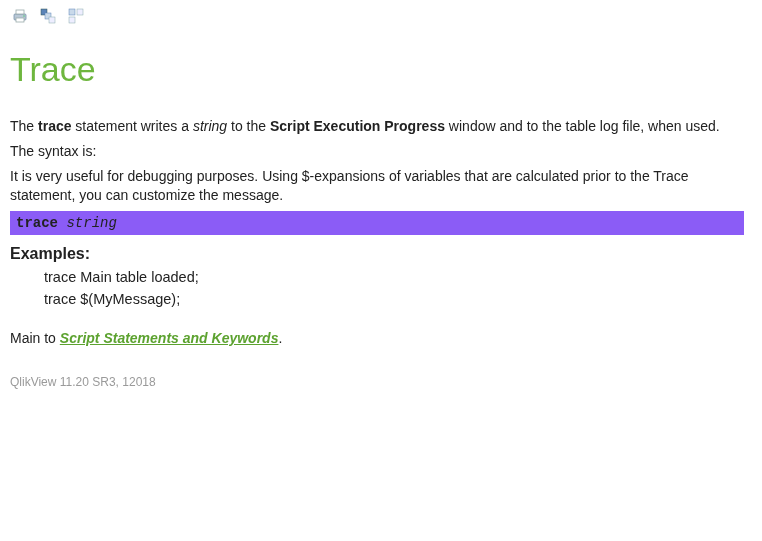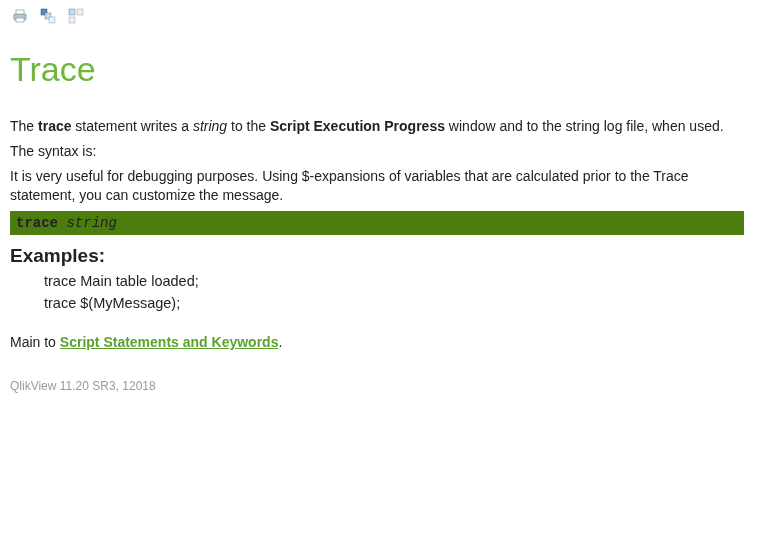--- a/index.html
+++ b/index.html
@@ -31,41 +31,42 @@
     margin: 18px 0 28px 0;
     font-family: Verdana, Geneva, sans-serif;
   }
   p {
     margin: 6px 0;
     line-height: 1.35;
   }
   .bold { font-weight: bold; }
   .italic { font-style: italic; }
   .syntax-box {
-    background: #4d7c0f;
+    background: #8b5cf6;
     font-family: "Courier New", monospace;
     padding: 4px 6px;
     margin: 6px 0 10px 0;
   }
   .syntax-box .kw { font-weight: bold; }
   .syntax-box .arg { font-style: italic; }
   h3.examples {
-    font-size: 19px;
+    font-size: 16px;
     margin: 10px 0 6px 0;
     font-weight: bold;
   }
   .code {
     font-family: Liberation Sans, sans-serif;
     margin: 6px 0 6px 34px;
     font-size: 14.5px;
   }
   .back-line { margin-top: 22px; }
   a.green-link {
     color: #5ca22f;
     font-weight: bold;
+    font-style: italic;
     text-decoration: underline;
   }
   .version {
     color: #9a9a9a;
     margin-top: 28px;
     font-size: 12px;
   }
 </style>
 </head>
 <body>
@@ -93,21 +94,21 @@
       <rect x="1" y="9" width="6" height="6" fill="#eef" stroke="#8aa" stroke-width="0.5"></rect>
     </svg>
   </span>
 </div>
 
 <div class="content">
 
   <h1 class="page-title">Trace</h1>
 
   <p>
-    <span>The </span><span class="bold">trace</span><span> statement writes a </span><span class="italic">string</span><span> to the </span><span class="bold">Script Execution Progress</span><span> window and to the string log file, when used.</span>
+    <span>The </span><span class="bold">trace</span><span> statement writes a </span><span class="italic">string</span><span> to the </span><span class="bold">Script Execution Progress</span><span> window and to the table log file, when used.</span>
   </p>
 
   <p>The syntax is:</p>
 
   <p>It is very useful for debugging purposes. Using $-expansions of variables that are calculated prior to the Trace statement, you can customize the message.</p>
 
   <div class="syntax-box">
     <span class="kw">trace</span>
     <span class="arg">string</span>
   </div>

